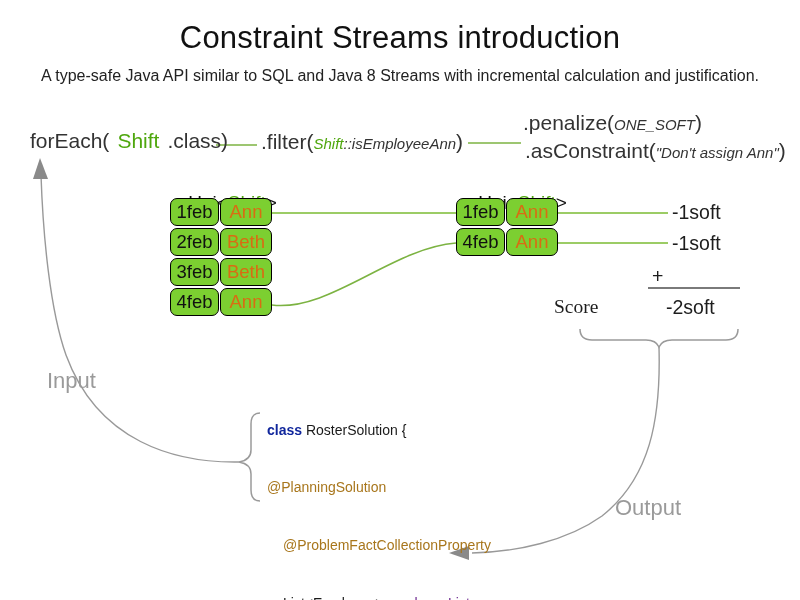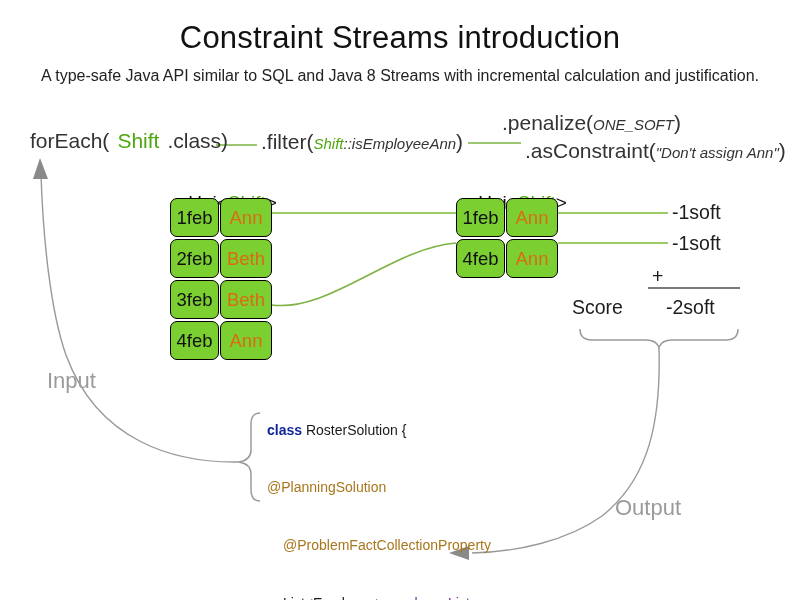--- a/index.html
+++ b/index.html
@@ -13,21 +13,21 @@
   .subtitle{top:67px;left:0;width:800px;text-align:center;font-size:16px;color:#222;}
   
   .call{display:flex;align-items:baseline;white-space:pre;color:#333;font-size:21px;}
   .call .sm{font-size:15px;font-style:italic;}
   .green{color:#4fa70e;}
   
   .typelabel{font-size:19px;color:#111;white-space:pre;}
   
   .shift-table .trow{display:flex;margin-bottom:2px;}
   .cell{
-    box-sizing:border-box;height:39px;border:1.7px solid #000;border-radius:7px;
+    box-sizing:border-box;height:28px;border:1.7px solid #000;border-radius:7px;
     background:#7ccf31;font-size:18.5px;display:flex;align-items:center;justify-content:center;
   }
   .cell.date{width:49px;color:#111;margin-right:1px;}
   .cell.emp{width:52px;color:#d96c13;}
   
   .scoretxt{font-size:19.5px;color:#1d1d1d;white-space:pre;}
   .graylabel{font-size:22px;color:#9a9a9a;}
   
   .code{font-size:14px;line-height:19.3px;color:#1a1a1a;white-space:pre;}
   .code .ln{padding-left:2px;}
@@ -67,21 +67,21 @@
 
   <div class="abs title">Constraint Streams introduction</div>
   <div class="abs subtitle">A type-safe Java API similar to SQL and Java 8 Streams with incremental calculation and justification.</div>
 
   <div class="abs call" style="left:30px;top:129px;gap:8px;">
     <span>forEach(</span><span class="green">Shift</span><span>.class)</span>
   </div>
   <div class="abs call" style="left:261px;top:130px;">
     <span>.filter(</span><span class="sm green">Shift</span><span class="sm">::isEmployeeAnn</span><span>)</span>
   </div>
-  <div class="abs call" style="left:502px;top:111px;">
+  <div class="abs call" style="left:523px;top:111px;">
     <span>.penalize(</span><span class="sm">ONE_SOFT</span><span>)</span>
   </div>
   <div class="abs call" style="left:525px;top:139px;">
     <span>.asConstraint(</span><span class="sm">"Don't assign Ann"</span><span>)</span>
   </div>
 
   <div class="abs typelabel" style="left:167px;top:170px;">
     <span>Uni&lt;</span><span class="green">Shift</span><span>&gt;</span>
   </div>
   <div class="abs typelabel" style="left:457px;top:170px;">
@@ -114,21 +114,21 @@
     </div>
     <div class="trow">
       <div class="cell date">4feb</div>
       <div class="cell emp">Ann</div>
     </div>
   </div>
 
   <div class="abs scoretxt" style="left:672px;top:201px;">-1soft</div>
   <div class="abs scoretxt" style="left:672px;top:232px;">-1soft</div>
   <div class="abs scoretxt" style="left:652px;top:265px;">+</div>
-  <div class="abs scoretxt" style="left:572px;top:296px;">Score</div>
+  <div class="abs scoretxt" style="left:554px;top:296px;font-family:Liberation Serif, serif;">Score</div>
   <div class="abs scoretxt" style="left:666px;top:296px;">-2soft</div>
 
   <div class="abs graylabel" style="left:47px;top:368px;">Input</div>
   <div class="abs graylabel" style="left:615px;top:495px;">Output</div>
 
   <div class="abs code" style="left:265px;top:382px;">
     <div class="ln"><span class="kw">class</span><span> RosterSolution {</span></div>
     <div class="ln"><span class="ann">@PlanningSolution</span></div>
     <div class="ln in"><span class="ann">@ProblemFactCollectionProperty</span></div>
     <div class="ln in"><span>List&lt;Employee&gt; </span><span class="field">employeeList;</span></div>

